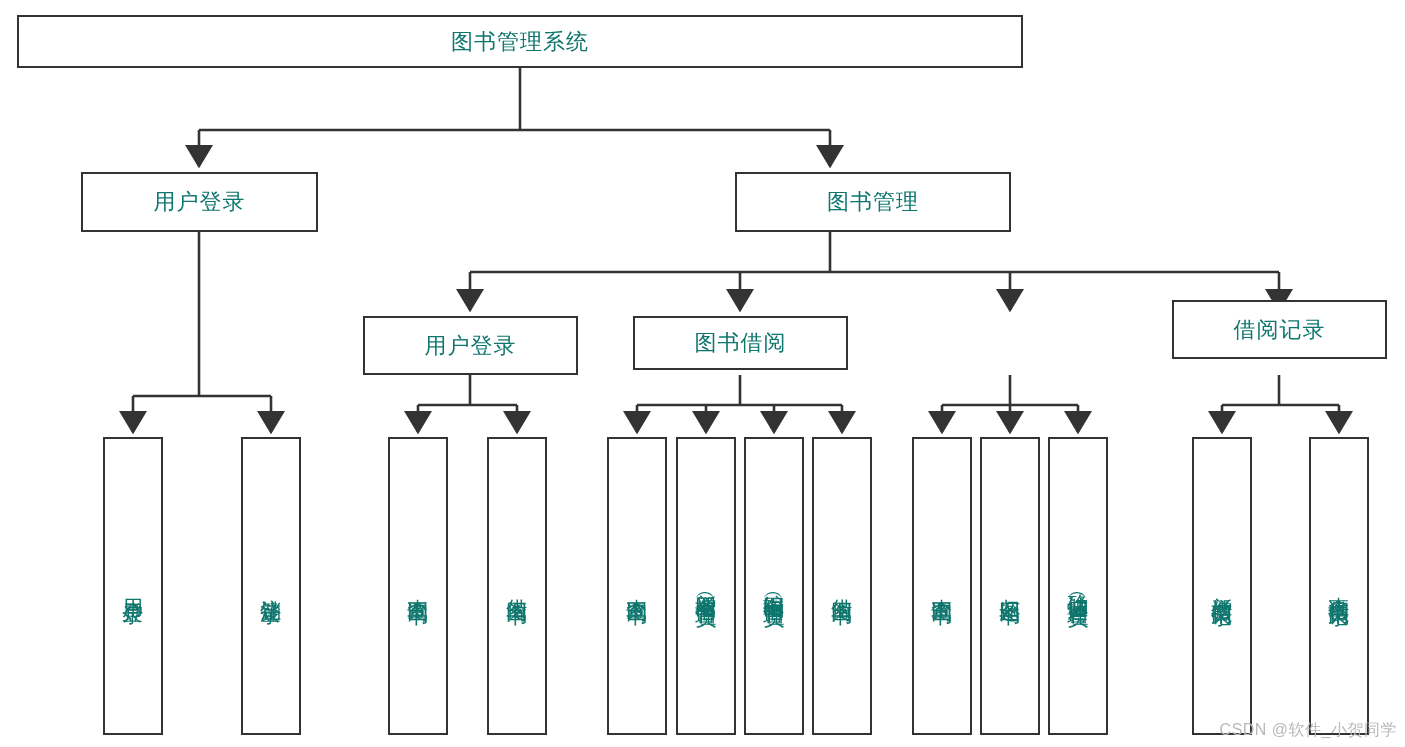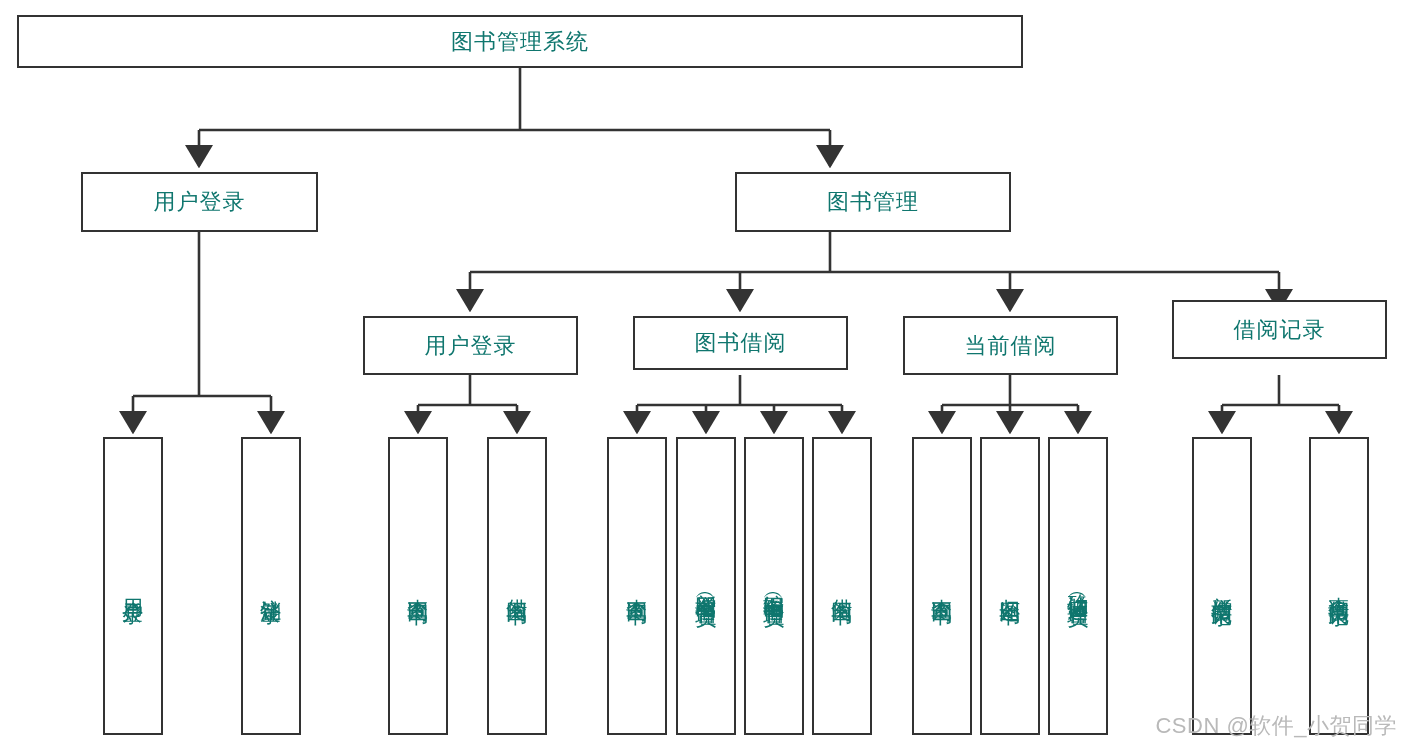--- a/index.html
+++ b/index.html
@@ -54,21 +54,21 @@
     line-height:1.12;
     letter-spacing:2px;
     white-space:nowrap;
     max-height:282px;
   }
 
   #watermark{
     position:absolute;
     right:8px;
     bottom:6px;
-    font-size:22px;
+    font-size:16px;
     color:#b9b9b9;
     letter-spacing:0.5px;
     z-index:5;
     white-space:nowrap;
   }
 </style>
 </head>
 <body>
 
 <div id="canvas">
@@ -136,23 +136,20 @@
   </div>
 
   <div class="node" style="left:363px; top:316px; width:215px; height:59px;">
     <span class="node-label">用户登录</span>
   </div>
 
   <div class="node" style="left:633px; top:316px; width:215px; height:54px;">
     <span class="node-label">图书借阅</span>
   </div>
 
-  <div class="node" style="left:903px; top:316px; width:215px; height:59px;">
-    <span class="node-label">当前借阅</span>
-  </div>
 
   <div class="node" style="left:1172px; top:300px; width:215px; height:59px;">
     <span class="node-label">借阅记录</span>
   </div>
 
   <div class="node leaf" style="left:103px; top:437px; width:60px; height:298px;">
     <span class="node-label">用户登录</span>
   </div>
 
   <div class="node leaf" style="left:241px; top:437px; width:60px; height:298px;">

